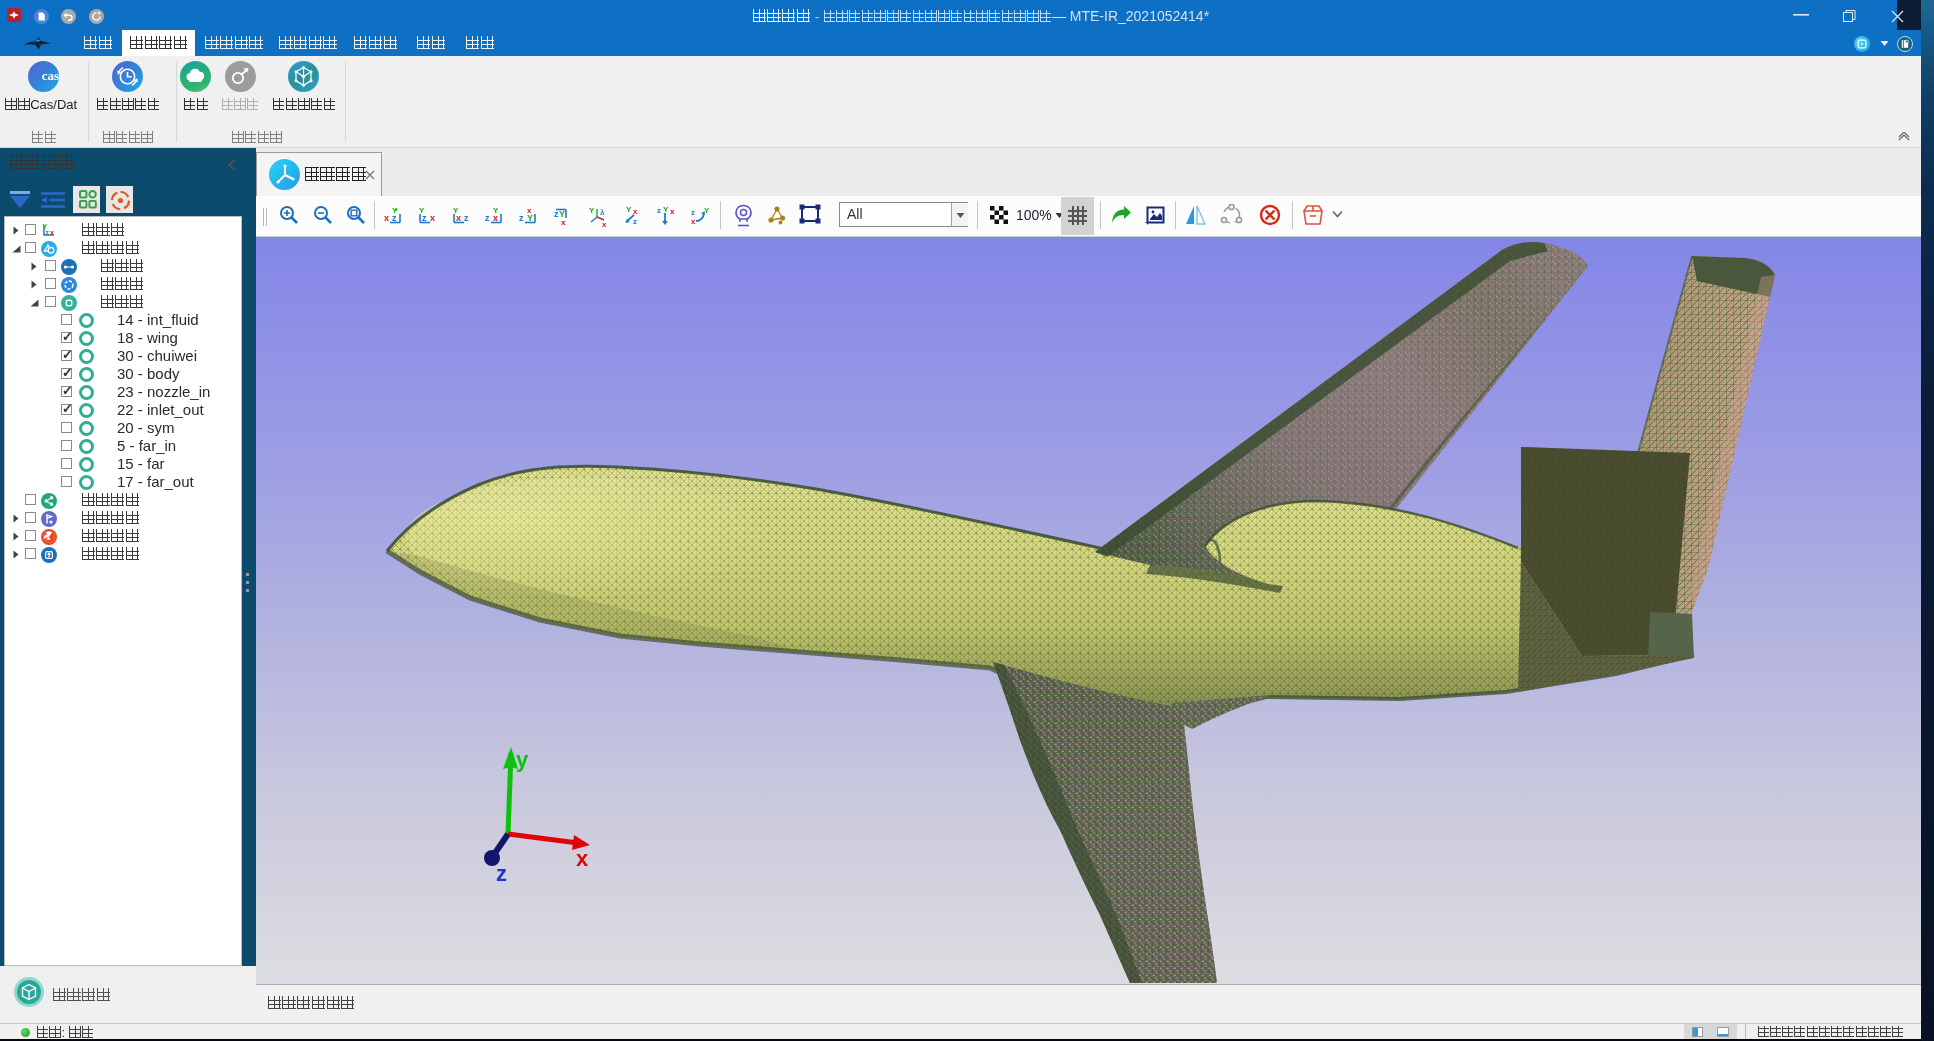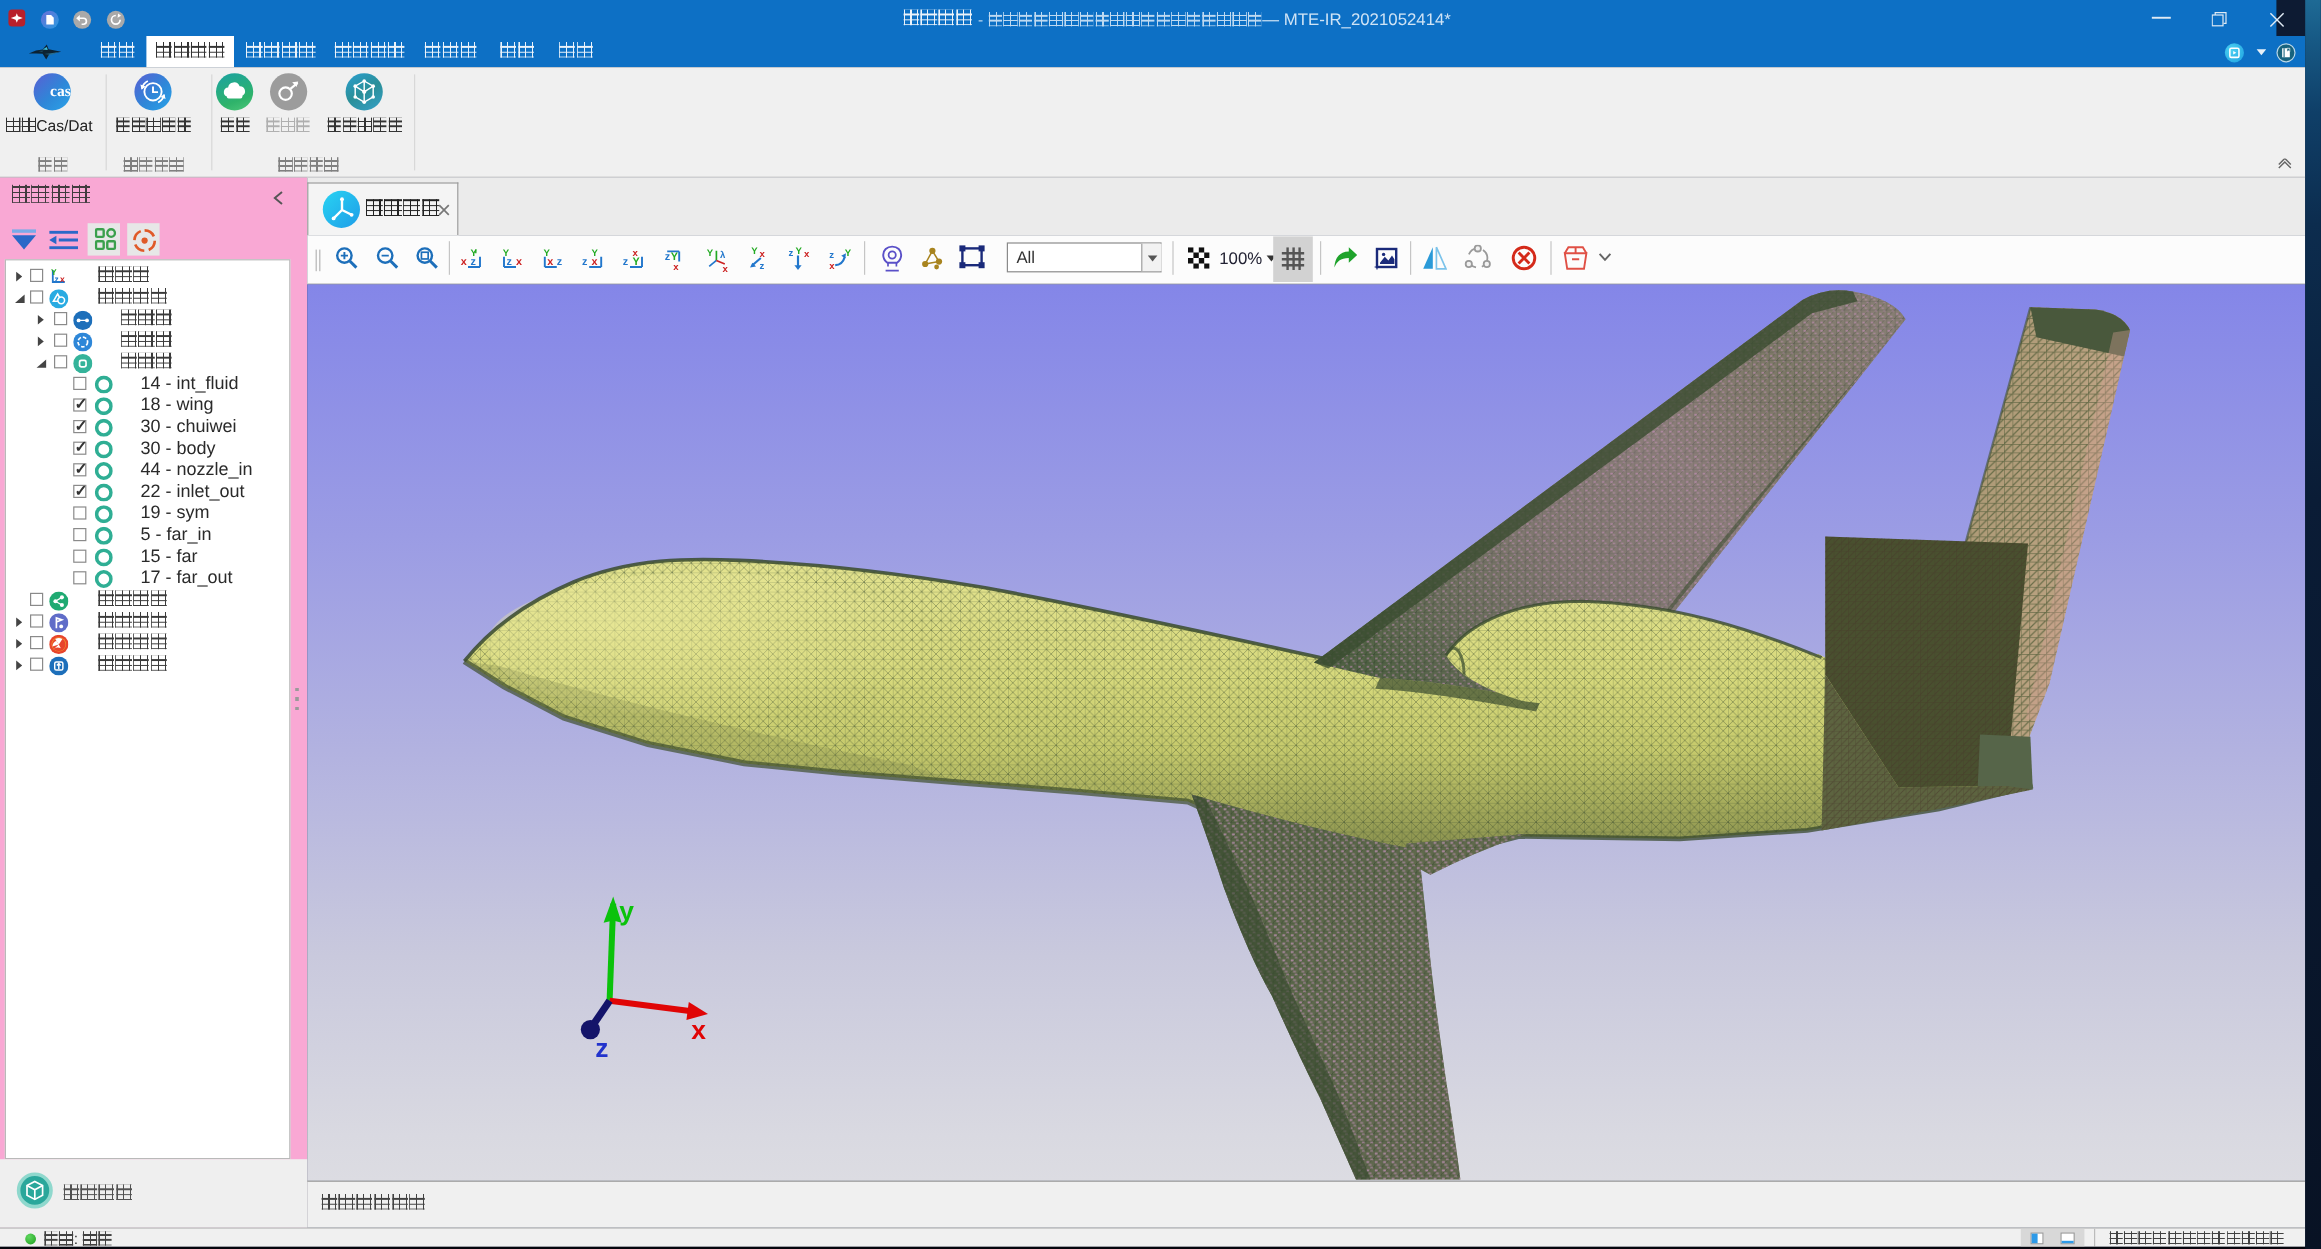--- a/index.html
+++ b/index.html
@@ -15,21 +15,21 @@
 
 #titlebar{position:absolute;left:0;top:0;width:1897px;height:30px;background:#0d70c5;color:#fff}
 #menubar{position:absolute;left:0;top:30px;width:1921px;height:26px;background:#0d70c5;color:#fff;font-size:15px}
 .mitem{position:absolute;top:0;height:26px;line-height:26px;text-align:center}
 #ribbon{position:absolute;left:0;top:56px;width:1921px;height:92px;background:#f0f0f0;border-bottom:1px solid #d5d5d5}
 .ric{position:absolute;width:31px;height:31px;border-radius:50%}
 .rlabel{position:absolute;top:41px;font-size:13px;color:#222;white-space:nowrap;text-align:center}
 .rgroup{position:absolute;top:74px;font-size:13px;color:#777;text-align:center}
 .rsep{position:absolute;top:6px;width:1px;height:80px;background:#d8d8d8}
 
-#lpanel{position:absolute;left:0;top:148px;width:256px;height:875px;background:#f9a8d4}
+#lpanel{position:absolute;left:0;top:148px;width:256px;height:875px;background:#0c4a6e}
 #ptitle{position:absolute;left:9px;top:5px;font-size:17px;color:#333}
 #tree{position:absolute;left:4px;top:68px;width:238px;height:750px;background:#fff;border:1px solid #b9b9b9;font-size:15px;color:#2a2a2a}
 .trow{position:absolute;left:0;width:236px;height:18px;line-height:18px;white-space:nowrap}
 .cb{position:absolute;width:11px;height:11px;border:1px solid #8a8a8a;background:#fff;top:3px}
 .ck{position:absolute;font-size:11px;color:#333;font-weight:bold;top:-4px;left:0px}
 .tlab{position:absolute;top:0;font-size:15px}
 #footer{position:absolute;left:0;top:818px;width:256px;height:57px;background:#efefef}
 
 #tabbar{position:absolute;left:256px;top:148px;width:1665px;height:48px;background:#ebebeb}
 #tab1{position:absolute;left:0px;top:4px;width:126px;height:44px;background:#f4f4f4;border:1px solid #9c9c9c;border-bottom:none}
@@ -296,37 +296,37 @@
           </svg>
           <span class="tlab" style="left:112px">30 - body</span>
         </div>
 <div class="trow" style="top:166px">
           <span class="cb" style="left:56px">
             <span class="ck" style="font-size:13px;top:-5px;left:0">✓</span>
           </span>
           <svg class="abs" style="left:74px;top:2px" width="15" height="15" viewBox="0 0 15 15">
             <circle cx="7.5" cy="7.5" r="6" fill="none" stroke="#2fae94" stroke-width="3"></circle>
           </svg>
-          <span class="tlab" style="left:112px">44 - nozzle_in</span>
+          <span class="tlab" style="left:112px">23 - nozzle_in</span>
         </div>
 <div class="trow" style="top:184px">
           <span class="cb" style="left:56px">
             <span class="ck" style="font-size:13px;top:-5px;left:0">✓</span>
           </span>
           <svg class="abs" style="left:74px;top:2px" width="15" height="15" viewBox="0 0 15 15">
             <circle cx="7.5" cy="7.5" r="6" fill="none" stroke="#2fae94" stroke-width="3"></circle>
           </svg>
           <span class="tlab" style="left:112px">22 - inlet_out</span>
         </div>
 <div class="trow" style="top:202px">
           <span class="cb" style="left:56px"></span>
           <svg class="abs" style="left:74px;top:2px" width="15" height="15" viewBox="0 0 15 15">
             <circle cx="7.5" cy="7.5" r="6" fill="none" stroke="#2fae94" stroke-width="3"></circle>
           </svg>
-          <span class="tlab" style="left:112px">19 - sym</span>
+          <span class="tlab" style="left:112px">20 - sym</span>
         </div>
 <div class="trow" style="top:220px">
           <span class="cb" style="left:56px"></span>
           <svg class="abs" style="left:74px;top:2px" width="15" height="15" viewBox="0 0 15 15">
             <circle cx="7.5" cy="7.5" r="6" fill="none" stroke="#2fae94" stroke-width="3"></circle>
           </svg>
           <span class="tlab" style="left:112px">5 - far_in</span>
         </div>
 <div class="trow" style="top:238px">
           <span class="cb" style="left:56px"></span>

